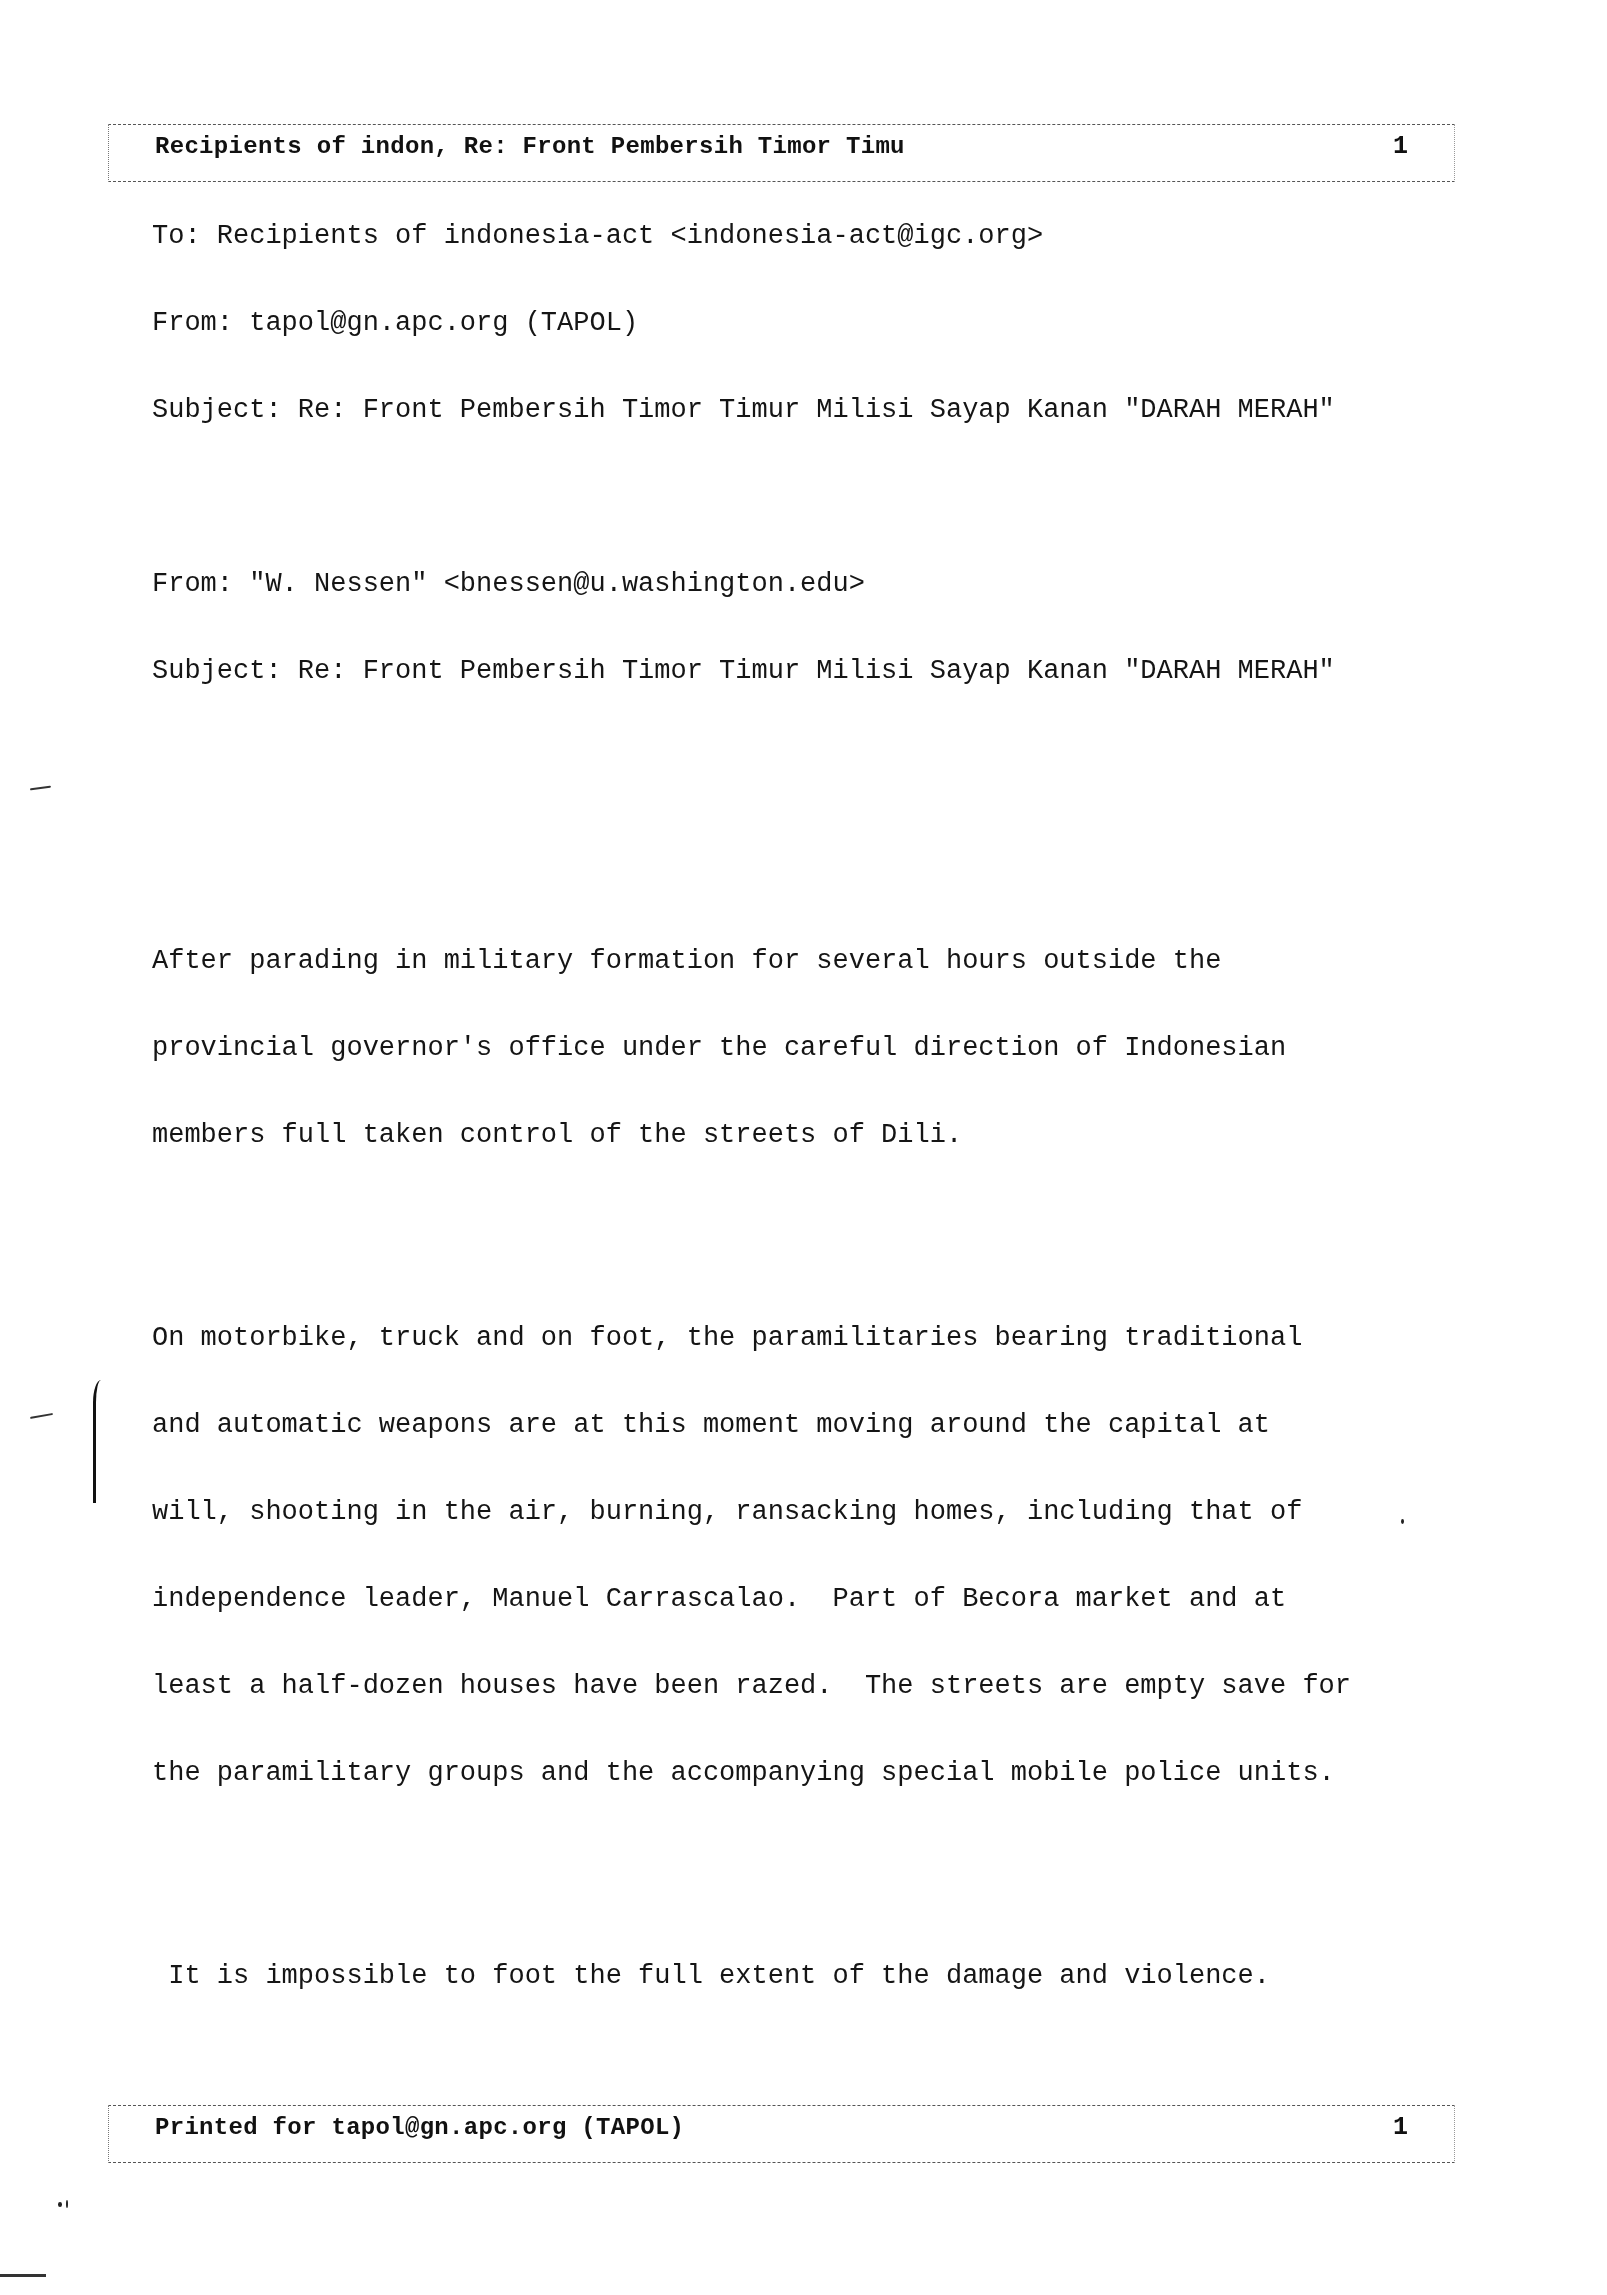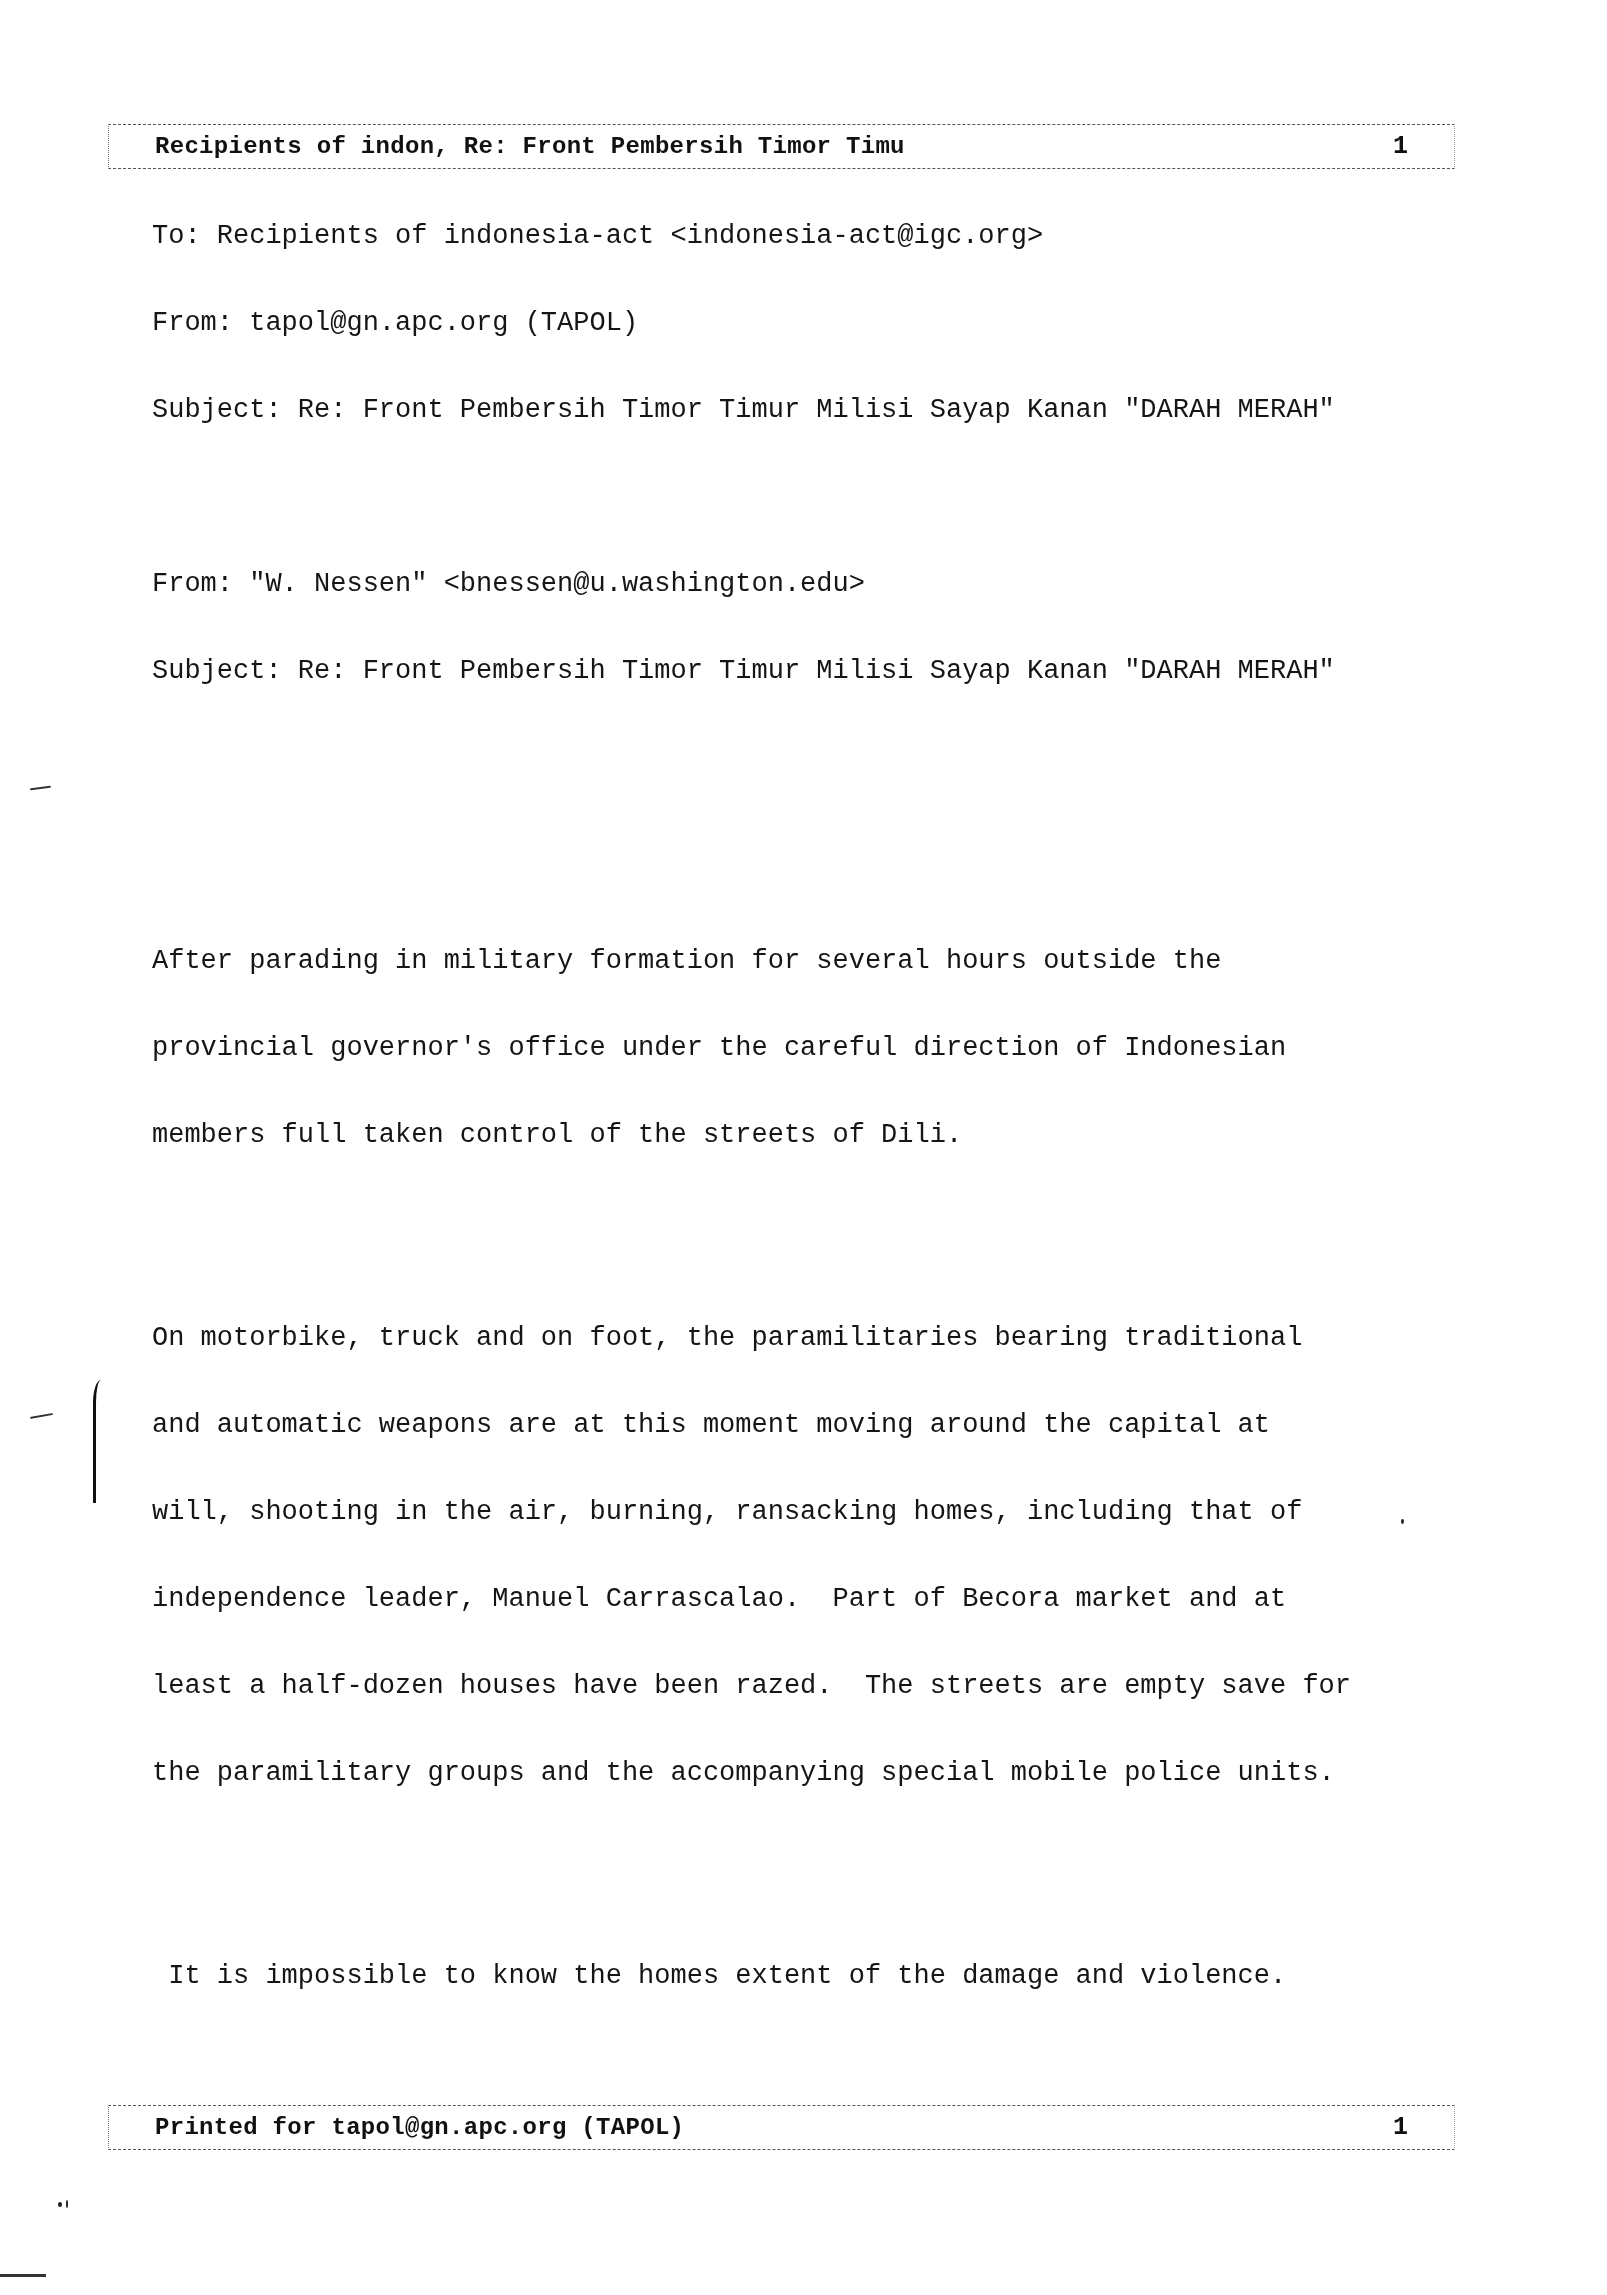--- a/index.html
+++ b/index.html
@@ -12,21 +12,21 @@
     height: 2295px;
     position: relative;
     overflow: hidden;
     font-family: "Liberation Mono", "DejaVu Sans Mono", monospace;
     color: #111111;
   }
   .page-header, .page-footer {
     position: absolute;
     left: 108px;
     width: 1347px;
-    height: 45px;
+    height: 58px;
     border-top: 1.3px dashed #555555;
     border-bottom: 1.3px dashed #555555;
     border-left: 1.3px dotted #777777;
     border-right: 1.3px dotted #999999;
     box-sizing: border-box;
   }
   .page-header { top: 124px; }
   .page-footer { top: 2105px; }
   .box-title {
     position: absolute;
@@ -116,21 +116,21 @@
   <span class="line"></span>
 
   <span class="line">On motorbike, truck and on foot, the paramilitaries bearing traditional</span>
   <span class="line">and automatic weapons are at this moment moving around the capital at</span>
   <span class="line">will, shooting in the air, burning, ransacking homes, including that of</span>
   <span class="line">independence leader, Manuel Carrascalao.  Part of Becora market and at</span>
   <span class="line">least a half-dozen houses have been razed.  The streets are empty save for</span>
   <span class="line">the paramilitary groups and the accompanying special mobile police units.</span>
   <span class="line"></span>
 
-  <span class="line"> It is impossible to know the homes extent of the damage and violence.</span>
+  <span class="line"> It is impossible to foot the full extent of the damage and violence.</span>
   
   
   
 
   
   
   
   
   
   

